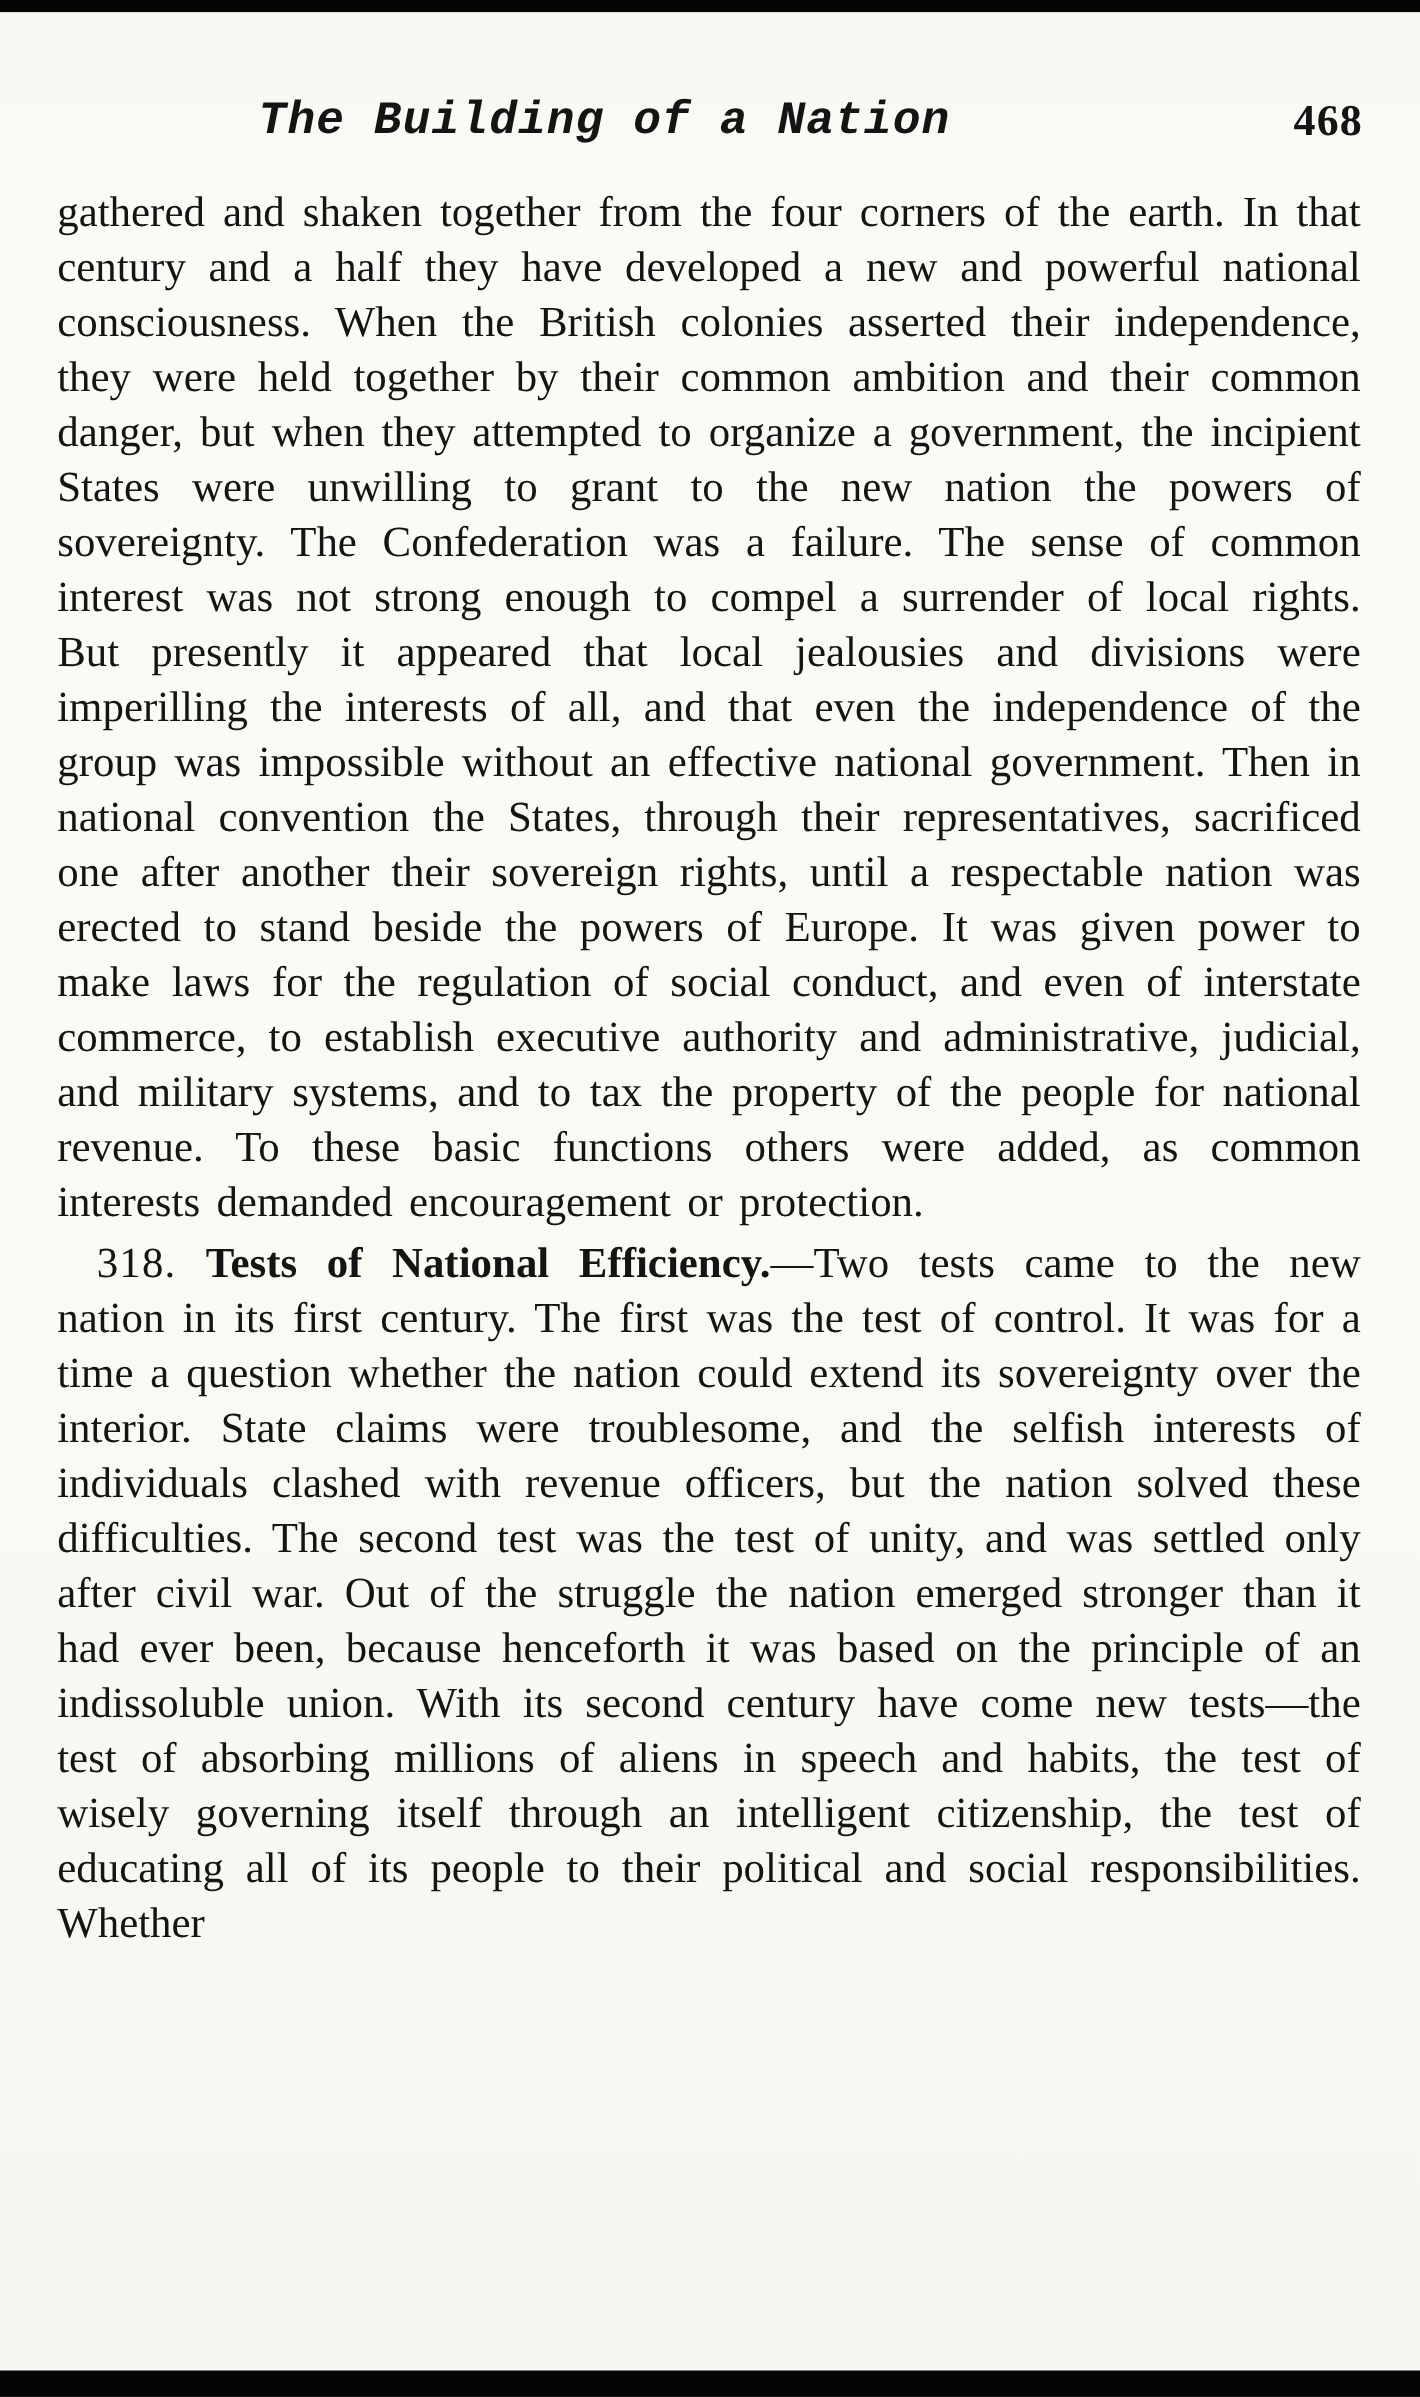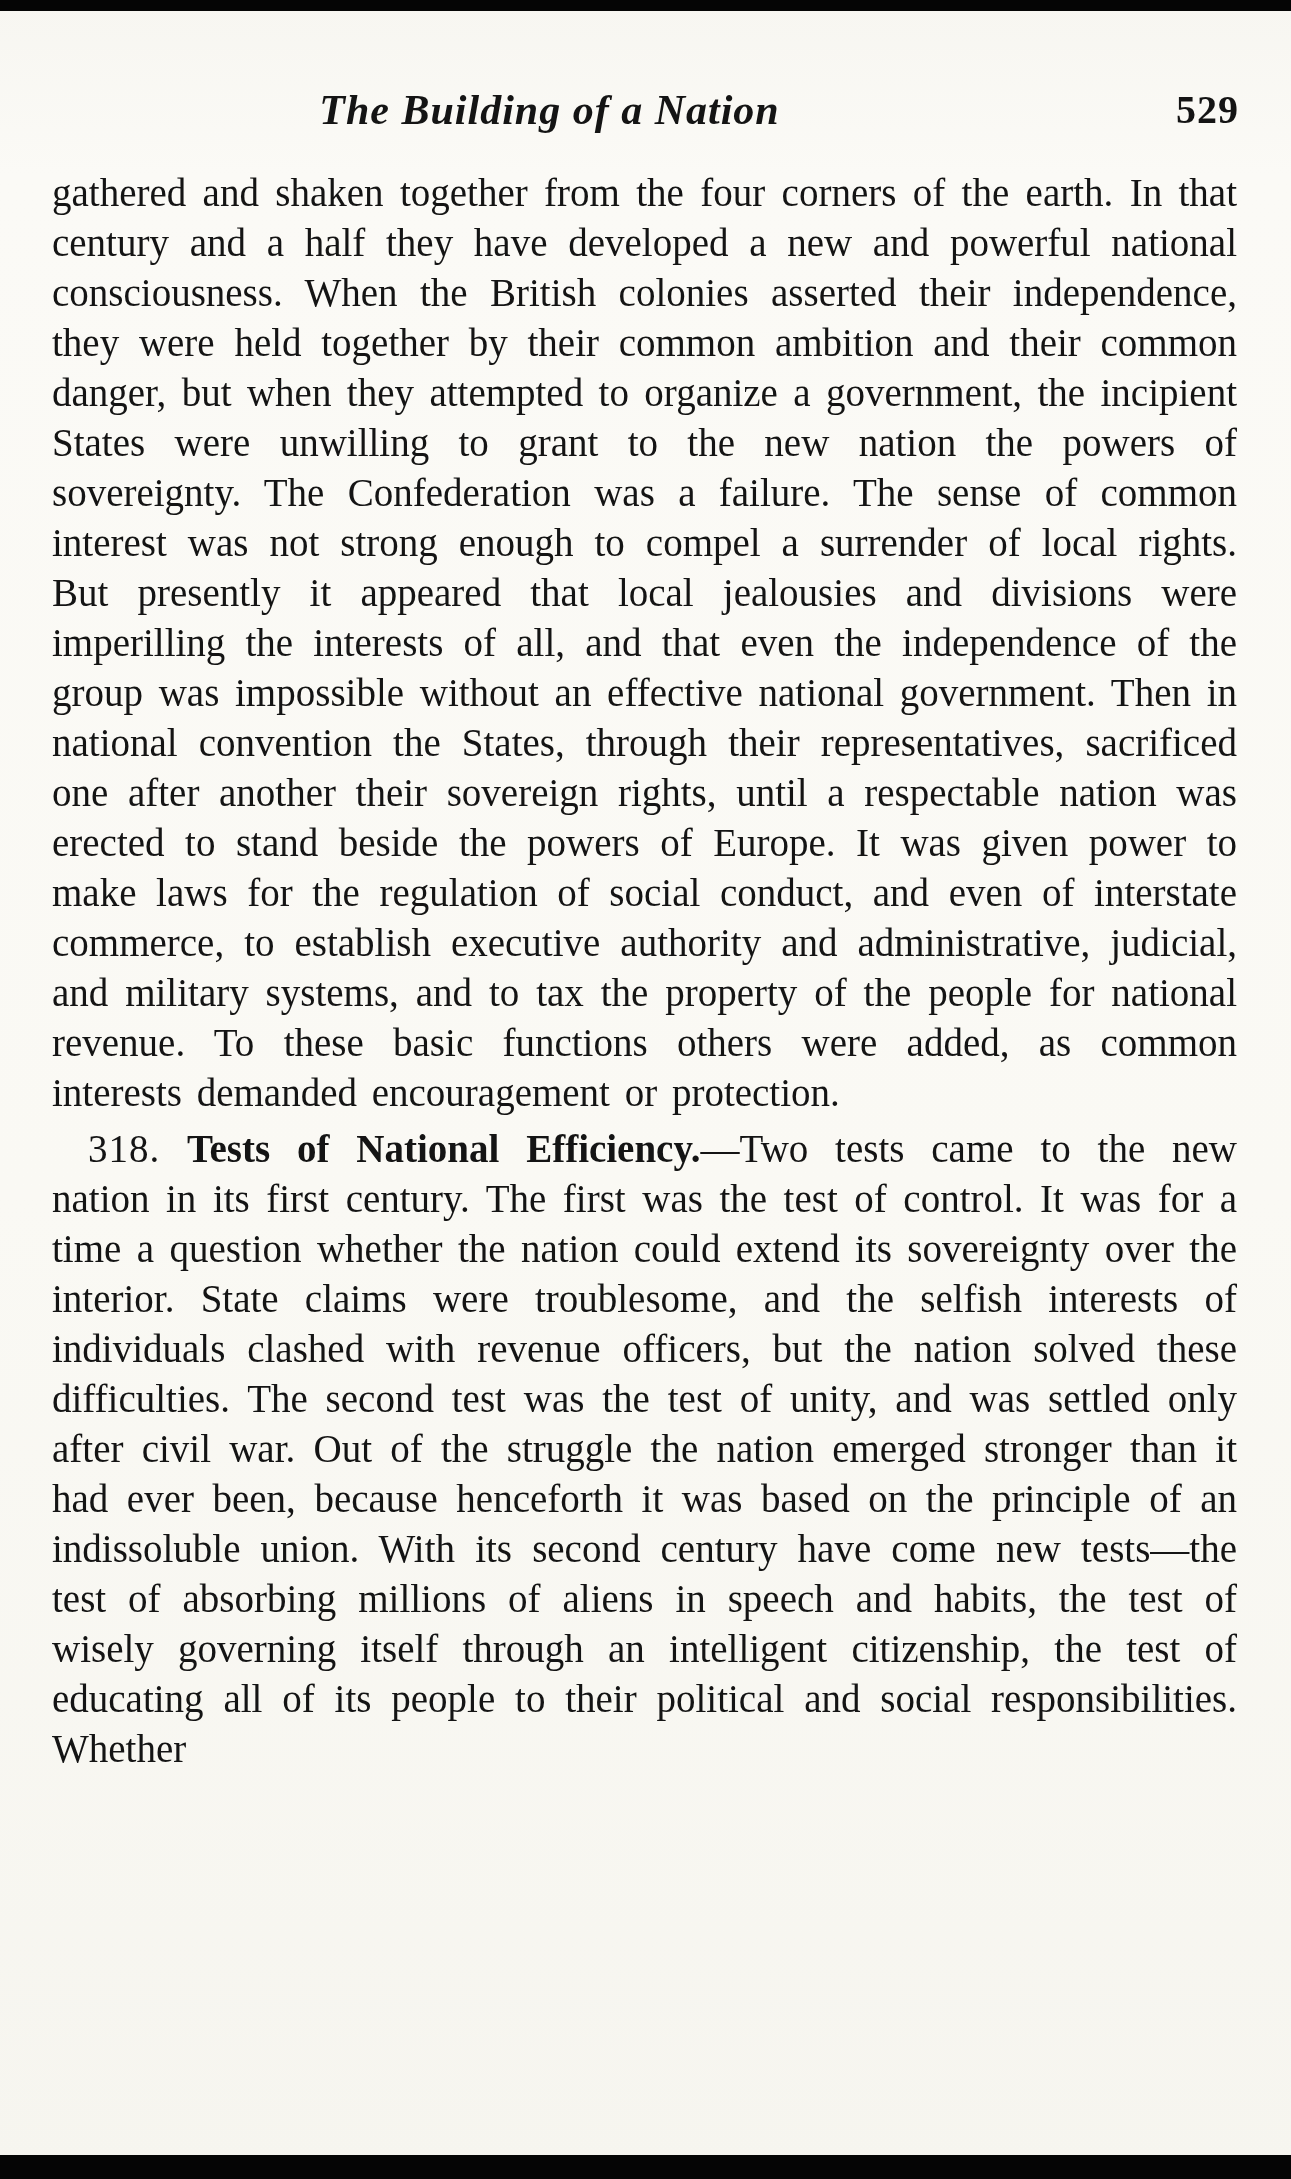--- a/index.html
+++ b/index.html
@@ -39,20 +39,21 @@
   .running-title {
     position: absolute;
     left: 0;
     right: 190px;
     text-align: center;
     font-style: italic;
     font-weight: bold;
     font-size: 42px;
     letter-spacing: 1px;
     white-space: nowrap;
+    font-family: Liberation Mono, monospace;
   }
   .page-number {
     position: absolute;
     right: 4px;
     top: 0;
     font-size: 40px;
     font-weight: bold;
     letter-spacing: 1px;
   }
   .body-text p {
@@ -74,21 +75,21 @@
 </style>
 </head>
 <body>
 
 <div class="page">
   <div class="scan-edge top"></div>
 
   <div class="content">
     <div class="header">
       <div class="running-title">The Building of a Nation</div>
-      <div class="page-number">529</div>
+      <div class="page-number">468</div>
     </div>
 
     <div class="body-text">
       <p><span>gathered and shaken together from the four corners of the earth. In that century and a half they have developed a new and powerful national consciousness. When the British colonies asserted their independence, they were held together by their common ambition and their common danger, but when they attempted to organize a government, the incipient States were unwilling to grant to the new nation the powers of sovereignty. The Confederation was a failure. The sense of common interest was not strong enough to compel a surrender of local rights. But presently it appeared that local jealousies and divisions were imperilling the interests of all, and that even the independence of the group was impossible without an effective national government. Then in national convention the States, through their representatives, sacrificed one after another their sovereign rights, until a respectable nation was erected to stand beside the powers of Europe. It was given power to make laws for the regulation of social conduct, and even of interstate commerce, to establish executive authority and administrative, judicial, and military systems, and to tax the property of the people for national revenue. To these basic functions others were added, as common interests demanded encouragement or protection.</span></p>
 
       <p class="para-indented"><span class="section-number">318.</span> <span class="section-heading">Tests of National Efficiency.</span><span>—Two tests came to the new nation in its first century. The first was the test of control. It was for a time a question whether the nation could extend its sovereignty over the interior. State claims were troublesome, and the selfish interests of individuals clashed with revenue officers, but the nation solved these difficulties. The second test was the test of unity, and was settled only after civil war. Out of the struggle the nation emerged stronger than it had ever been, because henceforth it was based on the principle of an indissoluble union. With its second century have come new tests—the test of absorbing millions of aliens in speech and habits, the test of wisely governing itself through an intelligent citizenship, the test of educating all of its people to their political and social responsibilities. Whether</span></p>
     </div>
   </div>
 
   <div class="scan-edge bottom"></div>

